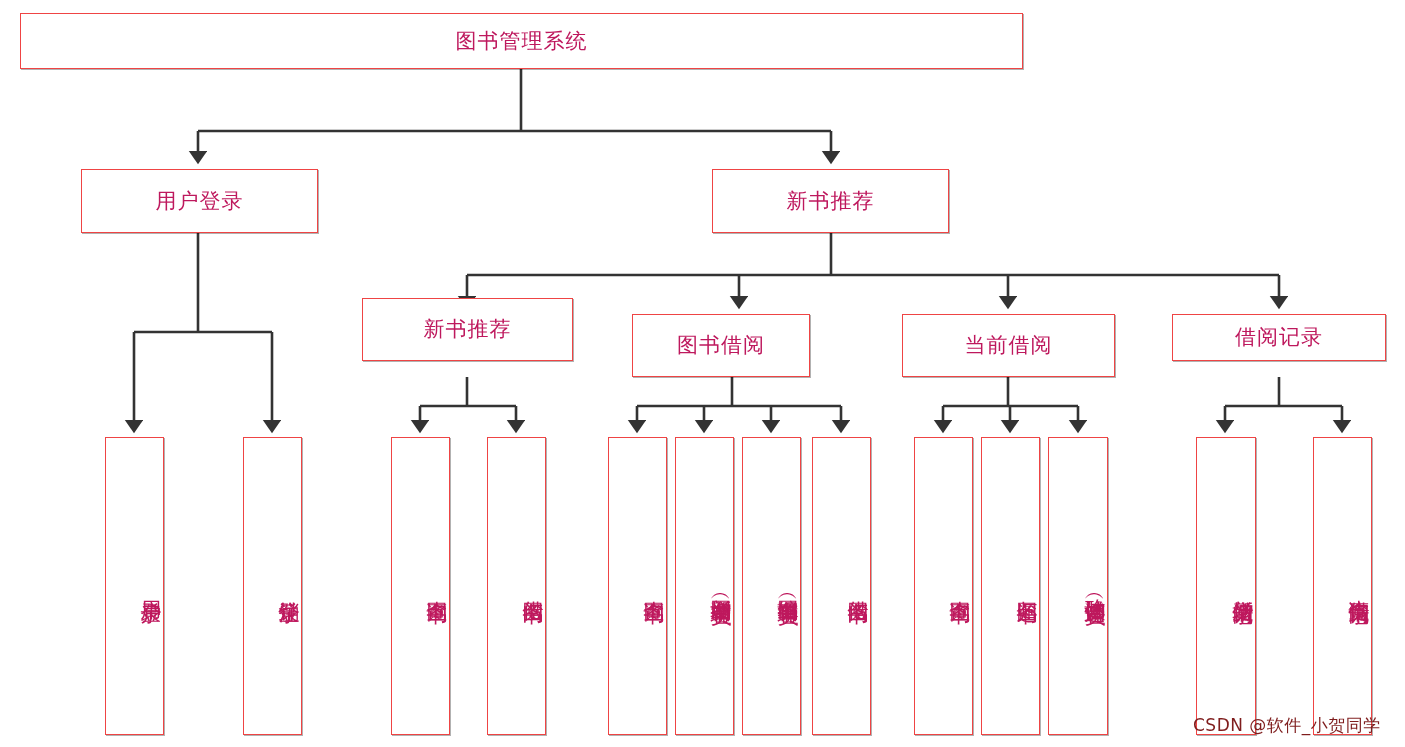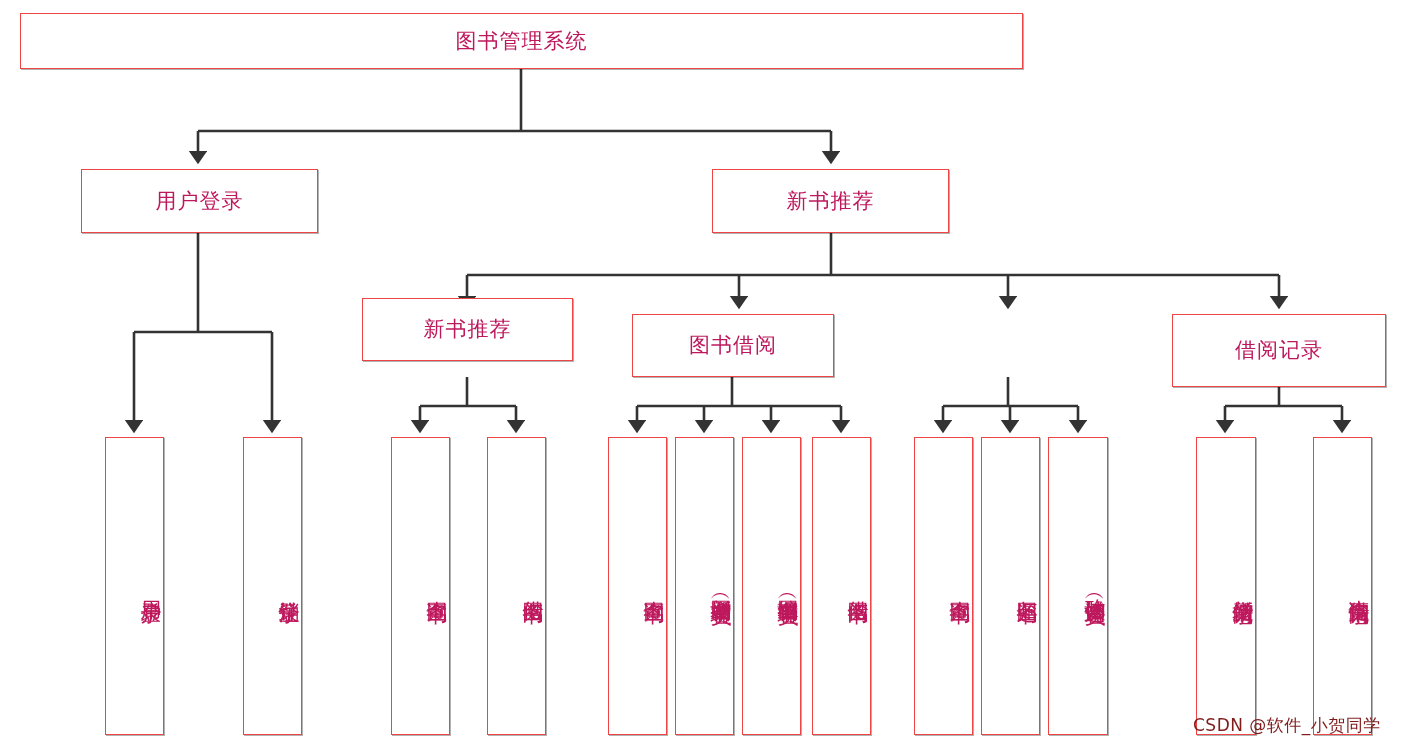--- a/index.html
+++ b/index.html
@@ -130,24 +130,27 @@
   <div class="node h" style="left:81px; top:169px; width:237px; height:64px;">
     <span>用户登录</span>
   </div>
   <div class="node h" style="left:712px; top:169px; width:237px; height:64px;">
     <span>新书推荐</span>
   </div>
 
   <div class="node h" style="left:362px; top:298px; width:211px; height:63px;">
     <span>新书推荐</span>
   </div>
-  <div class="node h" style="left:632px; top:314px; width:202px; height:63px;">
+  <div class="node h" style="left:632px; top:314px; width:178px; height:63px;">
     <span>图书借阅</span>
   </div>
-  <div class="node h" style="left:1172px; top:314px; width:214px; height:73px;">
+  <div class="node h" style="left:902px; top:314px; width:213px; height:63px;">
+    <span>当前借阅</span>
+  </div>
+  <div class="node h" style="left:1172px; top:314px; width:214px; height:47px;">
     <span>借阅记录</span>
   </div>
 
   <div class="node v" style="left:105px; top:437px; width:59px; height:298px;">
     <span class="vtext">用户登录</span>
   </div>
   <div class="node v" style="left:243px; top:437px; width:59px; height:298px;">
     <span class="vtext">注销登录</span>
   </div>
 

